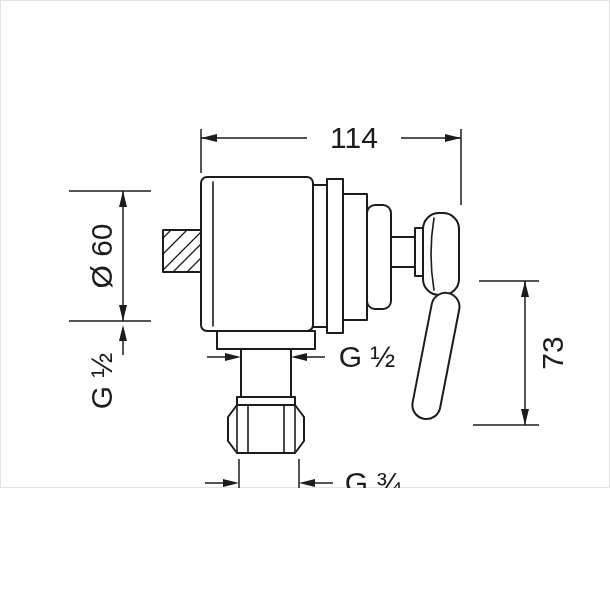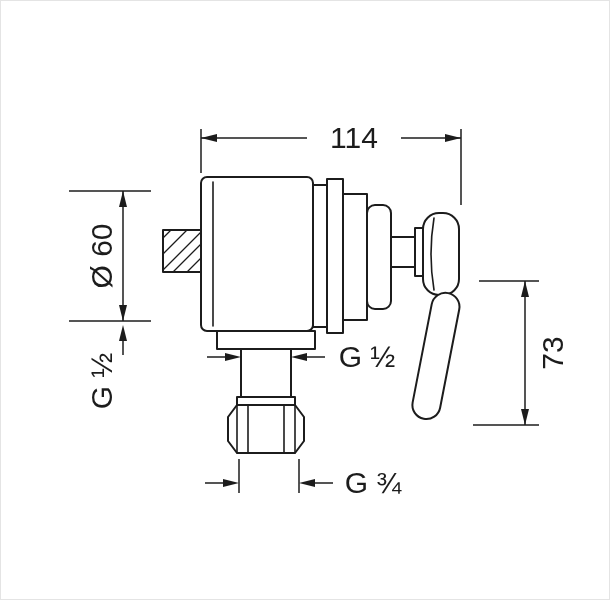--- a/index.html
+++ b/index.html
@@ -1,18 +1,18 @@
 <!DOCTYPE html>
 <html><head>
 <meta charset="utf-8">
 <style>
   html, body { margin: 0; padding: 0; background: #ffffff; }
   .canvas {
     position: relative;
-    width: 610px; height: 600px;
+    width: 610px; height: 488px;
     background: #ffffff;
     border: 1px solid #e4e4e4;
     box-sizing: border-box;
     font-family: "Liberation Sans", sans-serif;
   }
   svg { display: block; }
   text {
     font-family: "Liberation Sans", "DejaVu Sans", sans-serif;
     font-size: 30px;
     fill: #1c1c1c;

